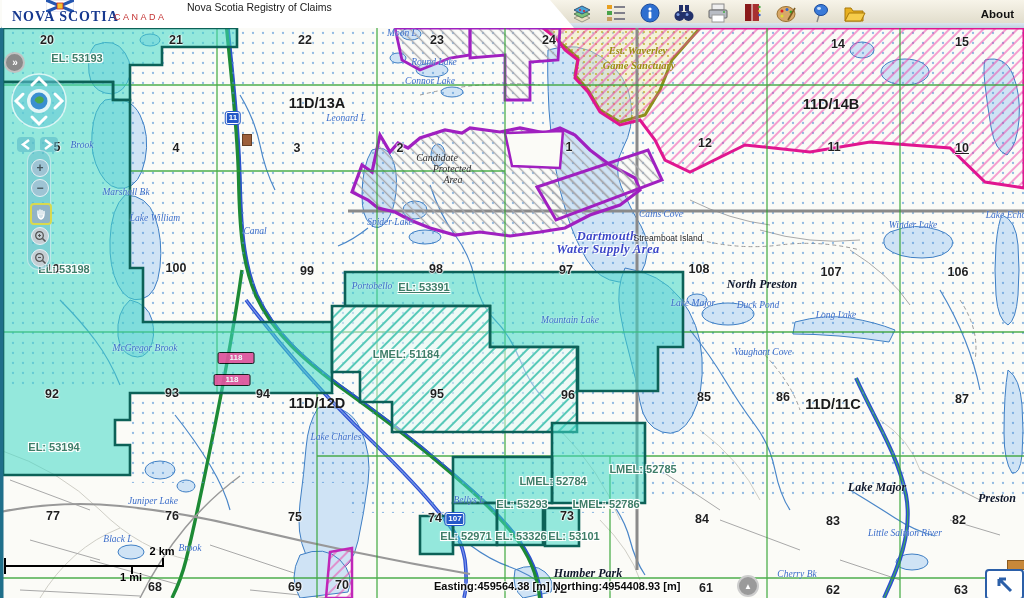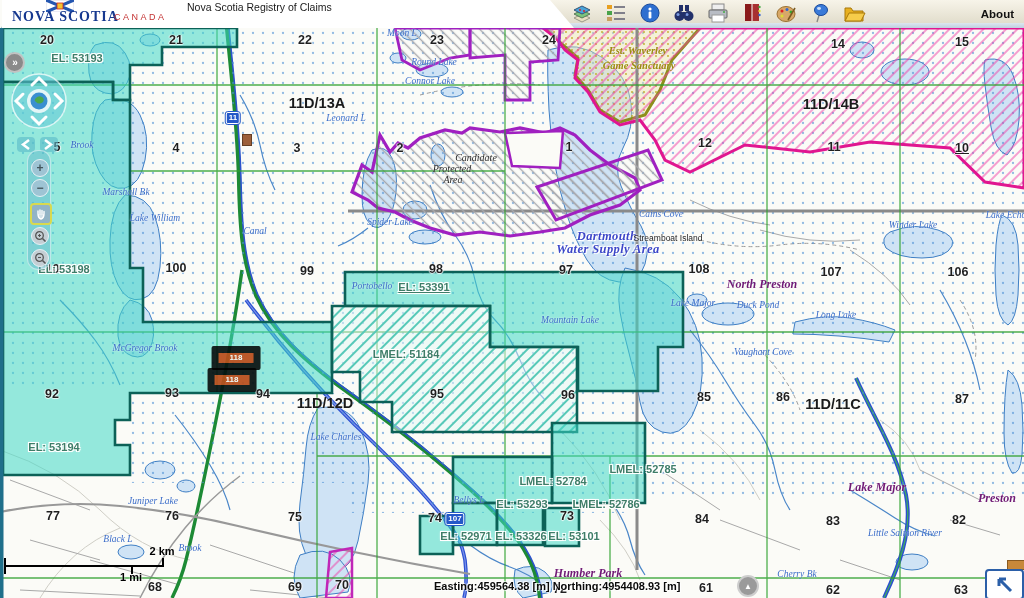--- a/index.html
+++ b/index.html
@@ -30,32 +30,32 @@
   .gn{font:700 12.5px "Liberation Sans",sans-serif;color:#1f1f1f;
       text-shadow:1px 0 1px rgba(255,255,255,.85),-1px 0 1px rgba(255,255,255,.85),0 1px 1px rgba(255,255,255,.85);}
   .cl{font:700 11px "Liberation Sans",sans-serif;color:#3e7d68;
       text-shadow:-1px -1px 0 #fff,1px -1px 0 #fff,-1px 1px 0 #fff,1px 1px 0 #fff,0 0 3px #fff;}
   .sh{font:700 14.5px "Liberation Sans",sans-serif;color:#1a1a1a;
       text-shadow:0 0 2px rgba(255,255,255,.9);}
   .wa{font:italic 400 9.5px "Liberation Serif",serif;color:#3a6cc8;
       text-shadow:0 0 2px rgba(255,255,255,.9);}
   .wb{font:italic 700 12.5px "Liberation Serif",serif;color:#3c46c8;letter-spacing:.4px;
       text-shadow:-1px -1px 0 #fff,1px 1px 0 #fff,0 0 3px #fff;}
-  .tn{font:italic 700 12px "Liberation Serif",serif;color:#701a75;
+  .tn{font:italic 700 12px "Liberation Serif",serif;color:#0f172a;
       text-shadow:0 0 2px rgba(255,255,255,.9);}
   .sm{font:400 8.5px "Liberation Sans",sans-serif;color:#222;
       text-shadow:0 0 2px #fff,0 0 2px #fff;}
   .cp{font:italic 400 10px "Liberation Serif",serif;color:#2a2a2a;
       text-shadow:0 0 2px rgba(255,255,255,.9);}
   .sa{font:italic 700 10.5px "Liberation Serif",serif;color:#9b8b10;
       text-shadow:0 0 2px rgba(255,255,255,.85);}
   .shield{position:absolute;transform:translate(-50%,-50%);font:700 8px "Liberation Sans",sans-serif;
       color:#fff;text-align:center;z-index:3;line-height:1;}
   .hs-blue{background:#2458c8;border:1px solid #fff;outline:1px solid #2458c8;border-radius:2px;padding:1px 2px;}
-  .hs-green{background:#c2410c;border:7px solid #000000;border-radius:2px;padding:1px 11px;opacity:.85;}
+  .hs-green{background:#ec4899;border:1px solid #000000;border-radius:2px;padding:1px 11px;opacity:.85;}
   .hs-brown{background:#96522a;border:1px solid #5a2f12;width:8px;height:10px;opacity:.92;}
   
   #navui{position:absolute;left:0;top:28px;z-index:5;}
   .navbtn{position:absolute;display:flex;align-items:center;justify-content:center;cursor:pointer;}
   #expandbtn{left:4px;top:24px;width:17px;height:17px;border-radius:50%;background:#8a8a8a;
       border:2px solid #c2c2c2;color:#fff;font:700 10px "Liberation Sans",sans-serif;letter-spacing:-1px;}
   #collapsebtn{position:absolute;left:737px;top:575px;width:18px;height:18px;border-radius:50%;
       background:#9a9a9a;border:2px solid #cdcdcd;color:#fff;font:700 8px "Liberation Sans",sans-serif;
       display:flex;align-items:center;justify-content:center;z-index:5;cursor:pointer;}
   #zoombar{position:absolute;left:27px;top:122px;width:22px;height:118px;border-radius:11px;
@@ -315,21 +315,21 @@
       <div class="lbl cl" style="left: 54px; top: 447px;">EL: 53194</div>
       <div class="lbl cl" style="left: 643px; top: 457px; margin-top: 12px;">LMEL: 52785</div>
       <div class="lbl cl" style="left: 553px; top: 481px;">LMEL: 52784</div>
       <div class="lbl cl" style="left: 522px; top: 504px;">EL: 53293</div>
       <div class="lbl cl" style="left: 606px; top: 504px;">LMEL: 52786</div>
       <div class="lbl cl" style="left: 466px; top: 536px;">EL: 52971</div>
       <div class="lbl cl" style="left: 521px; top: 536px;">EL: 53326</div>
       <div class="lbl cl" style="left: 574px; top: 536px;">EL: 53101</div>
       <div class="lbl sh" style="left: 317px; top: 103px;">11D/13A</div>
       <div class="lbl sh" style="left: 831px; top: 104px;">11D/14B</div>
-      <div class="lbl sh" style="left: 317px; top: 403px; margin-left: 8px;">11D/12D</div>
+      <div class="lbl sh" style="left: 317px; top: 403px;">11D/12D</div>
       <div class="lbl sh" style="left: 833px; top: 404px;">11D/11C</div>
       <div class="lbl wa" style="left: 402px; top: 33px;">Moon L</div>
       <div class="lbl wa" style="left: 434px; top: 62px;">Round Lake</div>
       <div class="lbl wa" style="left: 430px; top: 81px;">Connor Lake</div>
       <div class="lbl wa" style="left: 346px; top: 118px;">Leonard L</div>
       <div class="lbl wa" style="left: 390px; top: 222px;">Spider Lake</div>
       <div class="lbl wa" style="left: 155px; top: 218px;">Lake William</div>
       <div class="lbl wa" style="left: 126px; top: 192px;">Marshall Bk</div>
       <div class="lbl wa" style="left: 82px; top: 145px;">Brook</div>
       <div class="lbl wa" style="left: 255px; top: 231px;">Canal</div>
@@ -350,21 +350,21 @@
       <div class="lbl wa" style="left: 190px; top: 548px;">Brook</div>
       <div class="lbl wa" style="left: 797px; top: 574px;">Cherry Bk</div>
       <div class="lbl wa" style="left: 905px; top: 533px;">Little Salmon River</div>
       <div class="lbl wb" style="left: 607px; top: 236px;">Dartmouth</div>
       <div class="lbl wb" style="left: 608px; top: 249px;">Water Supply Area</div>
       <div class="lbl tn" style="left: 762px; top: 284px;">North Preston</div>
       <div class="lbl tn" style="left: 877px; top: 487px;">Lake Major</div>
       <div class="lbl tn" style="left: 997px; top: 498px;">Preston</div>
       <div class="lbl tn" style="left: 588px; top: 573px;">Humber Park</div>
       <div class="lbl sm" style="left: 668px; top: 238px;">Streamboat Island</div>
-      <div class="lbl cp" style="left: 476px; top: 157px; text-align: center;">Candidate</div>
+      <div class="lbl cp" style="left: 437px; top: 157px; text-align: center;">Candidate</div>
       <div class="lbl cp" style="left: 452px; top: 168px;">Protected</div>
       <div class="lbl cp" style="left: 453px; top: 179px;">Area</div>
       <div class="lbl sa" style="left: 638px; top: 50px;">Est. Waverley</div>
       <div class="lbl sa" style="left: 639px; top: 65px;">Game Sanctuary</div>
     </div>
 <div id="shields">
       <div class="shield hs-blue" style="left: 233px; top: 118px;">11</div>
       <div class="shield hs-blue" style="left: 455px; top: 519px;">107</div>
       <div class="shield hs-green" style="left: 236px; top: 358px;">118</div>
       <div class="shield hs-green" style="left: 232px; top: 380px;">118</div>

